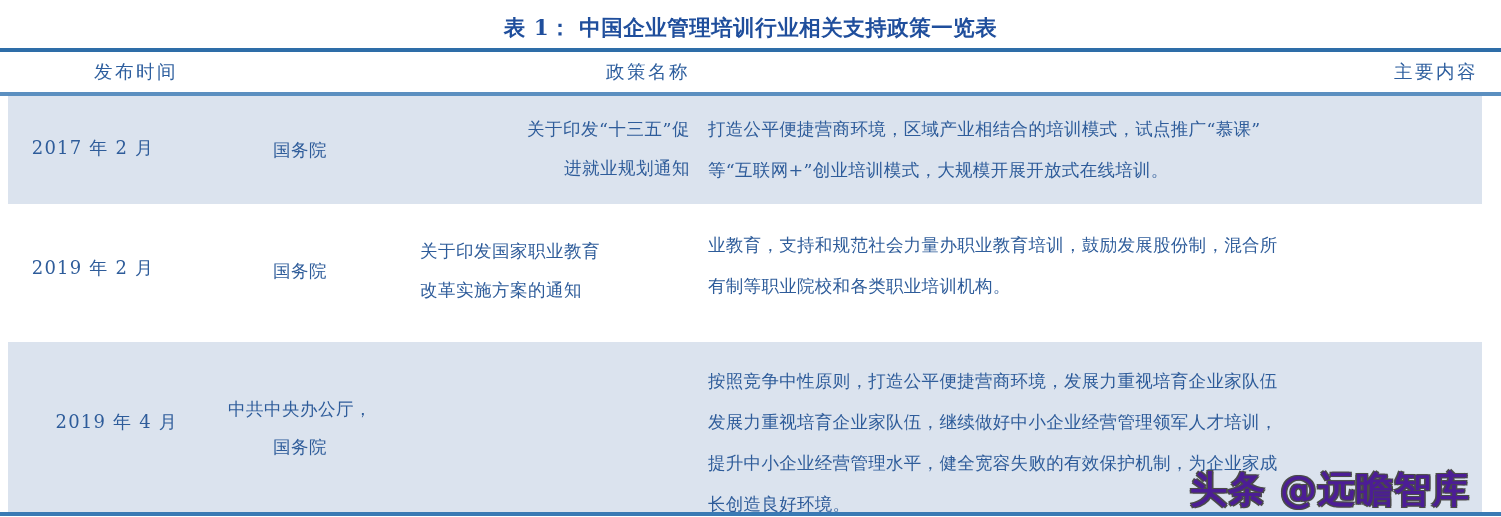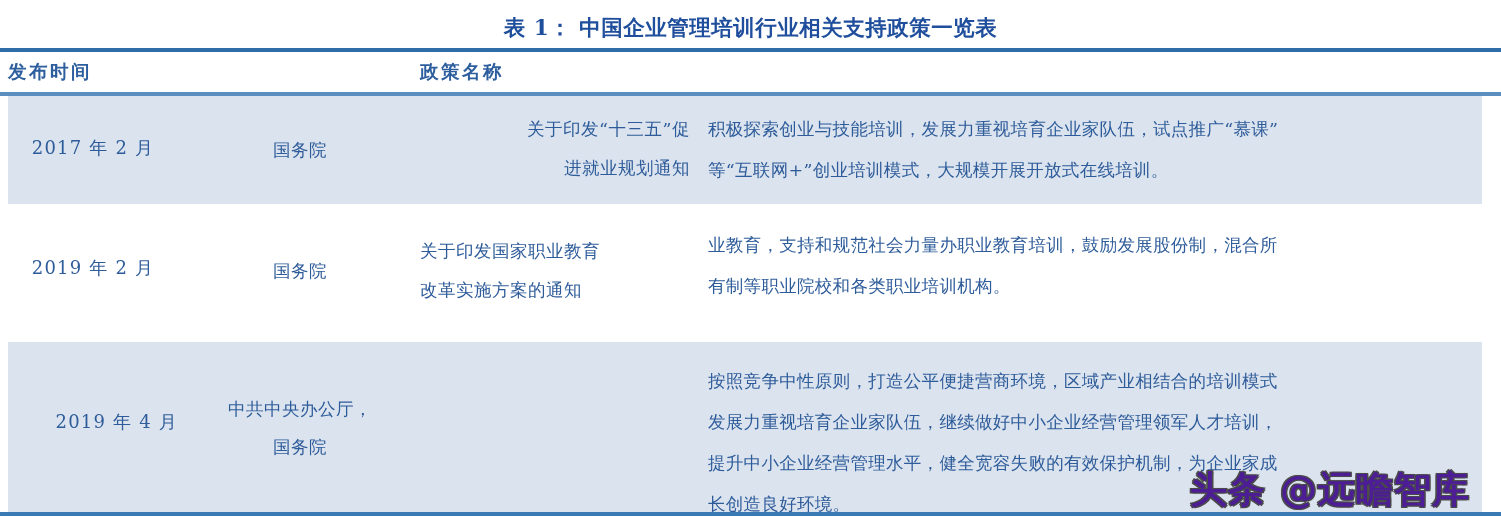--- a/index.html
+++ b/index.html
@@ -57,23 +57,23 @@
     left: 0;
     top: 44px;
     width: 1501px;
     height: 40px;
   }
   .hcell {
     position: absolute;
     top: 0;
     height: 40px;
     line-height: 40px;
-    text-align: left;
+    text-align: right;
     color: #2D5E9E;
-    font-weight: bold;
+    font-weight: normal;
     font-size: 18.5px;
     letter-spacing: 2.5px;
     white-space: nowrap;
   }
 
   
   .row {
     position: absolute;
     left: 0;
     width: 1501px;
@@ -178,36 +178,37 @@
 
 <div id="table-figure">
 
   <div id="table-title">表 1：  中国企业管理培训行业相关支持政策一览表</div>
 
   <div class="rule" id="rule-top"></div>
 
   <div id="header-row">
     <div class="hcell" style="left:8px; width:170px;">发布时间</div>
     <div class="hcell" style="left:420px; width:270px;">政策名称</div>
+    <div class="hcell" style="left:708px; width:770px;">主要内容</div>
   </div>
 
   <div class="rule" id="rule-header"></div>
 
   <div class="row shaded" id="row-0">
     <div class="band"></div>
     <div class="cell date">2017 年 2 月</div>
     <div class="cell org">
       <span class="ln">国务院</span>
     </div>
     <div class="cell policy">
       <span class="ln">关于印发“十三五”促</span>
       <span class="ln">进就业规划通知</span>
     </div>
     <div class="cell content">
-      <span class="ln">积极探索创业与技能培训，发展力重视培育企业家队伍，试点推广“慕课”</span>
+      <span class="ln">打造公平便捷营商环境，区域产业相结合的培训模式，试点推广“慕课”</span>
       <span class="ln">等“互联网+”创业培训模式，大规模开展开放式在线培训。</span>
     </div>
   </div>
 
   <div class="row plain" id="row-1">
     <div class="band"></div>
     <div class="cell date">2019 年 2 月</div>
     <div class="cell org">
       <span class="ln">国务院</span>
     </div>
@@ -222,21 +223,21 @@
   </div>
 
   <div class="row shaded" id="row-2">
     <div class="band"></div>
     <div class="cell date">2019 年 4 月</div>
     <div class="cell org">
       <span class="ln">中共中央办公厅，</span>
       <span class="ln">国务院</span>
     </div>
     <div class="cell content">
-      <span class="ln">按照竞争中性原则，打造公平便捷营商环境，区域产业相结合的培训模式</span>
+      <span class="ln">按照竞争中性原则，打造公平便捷营商环境，发展力重视培育企业家队伍</span>
       <span class="ln">发展力重视培育企业家队伍，继续做好中小企业经营管理领军人才培训，</span>
       <span class="ln">提升中小企业经营管理水平，健全宽容失败的有效保护机制，为企业家成</span>
       <span class="ln">长创造良好环境。</span>
     </div>
   </div>
 
   <div class="rule" id="rule-bottom"></div>
 
   <div id="watermark">头条 @远瞻智库</div>
 

